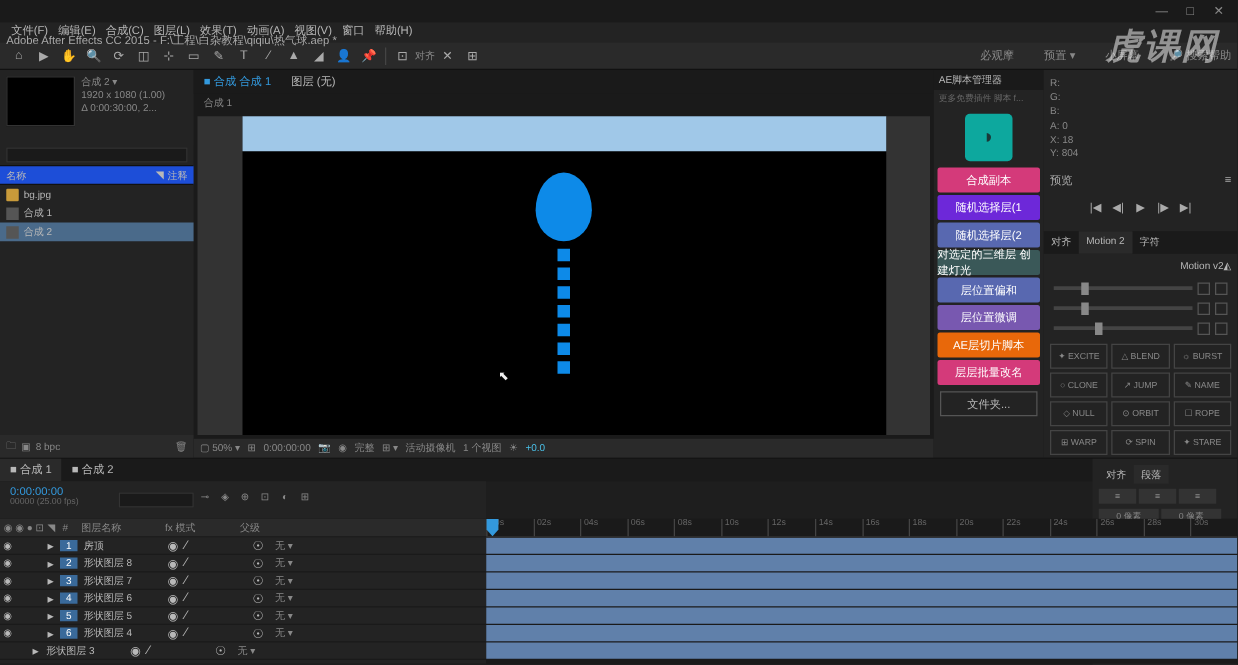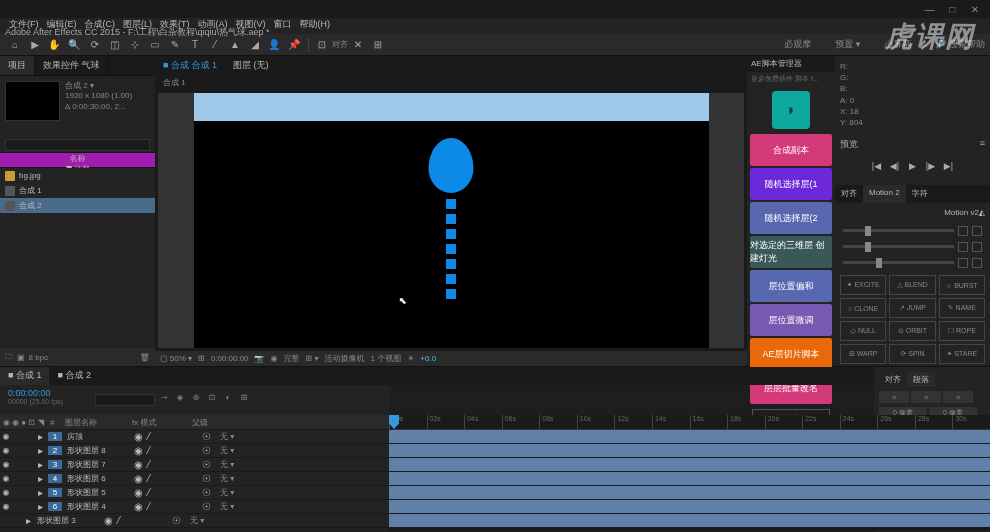--- a/index.html
+++ b/index.html
@@ -15,21 +15,21 @@
 .toolbar .r { margin-left:auto; display:flex; align-items:center; gap:24px; }
 .toolbar .r span { font-size:9px; color:#888; }
 .main { display:flex; height:310px; }
 .lcol { width:155px; background:#232323; display:flex; flex-direction:column; }
 .tabs { height:20px; display:flex; background:#1a1a1a; border-bottom:1px solid #111; }
 .tab { padding:3px 8px; font-size:9px; border-right:1px solid #111; }
 .tab.active { background:#2a2a2a; }
 .projhead { height:60px; padding:5px; display:flex; gap:5px; background:#232323; }
 .thumb { width:55px; height:40px; background:#000; border:1px solid #333; }
 .projinfo { font-size:8px; color:#888; line-height:1.3; }
-.projheader { height:16px; background:#a21caf; display:flex; font-size:8px; padding:0 5px; align-items:center; border-top:1px solid #111; border-bottom:1px solid #111;flex-direction:column; }
+.projheader { height:16px; background:#1d4ed8; display:flex; font-size:8px; padding:0 5px; align-items:center; border-top:1px solid #111; border-bottom:1px solid #111; }
 .projheader span:first-child { flex:1; }
 .projlist { flex:1; background:#232323; }
 .projitem { height:15px; display:flex; align-items:center; padding:0 5px; font-size:8px; }
 .projitem.sel { background:#4a6a8a; }
 .projitem .ficon { width:10px; height:10px; background:#c89a3a; margin-right:4px; border-radius:1px; }
 .projitem .cicon { width:10px; height:10px; background:#555; margin-right:4px; }
 .projfoot { height:18px; background:#2a2a2a; display:flex; align-items:center; gap:4px; padding:0 5px; }
 .projfoot span { font-size:8px; color:#888; }
 .ccol { flex:1; background:#1a1a1a; display:flex; flex-direction:column; }
 .ctabs { height:20px; background:#1a1a1a; display:flex; }
@@ -40,21 +40,21 @@
 .skybar { position:absolute; top:0; left:0; right:0; height:28px; background:#a0c8e8; }
 .balloon { position:absolute; left:50%; top:45px; transform:translateX(-50%); width:45px; height:55px; background:#0d8ae8; border-radius:50% 50% 50% 50%/55% 55% 45% 45%; }
 .dot { position:absolute; left:50%; transform:translateX(-50%); width:10px; height:10px; background:#0d8ae8; }
 .cursor { position:absolute; left:205px; top:202px; font-size:10px; color:#eee; }
 .vfoot { height:20px; background:#2a2a2a; display:flex; align-items:center; gap:6px; padding:0 5px; font-size:8px; color:#888; }
 .vfoot span { white-space:nowrap; }
 .vfoot .plus { color:#4ac0e8; }
 .rcol { width:88px; background:#232323; }
 .rcol2 { width:155px; background:#232323; }
 .aelogo { width:38px; height:38px; background:#0da89e; border-radius:4px; margin:5px auto; display:flex; align-items:center; justify-content:center; color:#1a3838; font-size:16px; }
-.aerow { height:32px; margin:2px 3px; display:flex; align-items:center; justify-content:center; font-size:9px; color:#fff; border-radius:2px; }
+.aerow { height:20px; margin:2px 3px; display:flex; align-items:center; justify-content:center; font-size:9px; color:#fff; border-radius:2px; }
 .filebtn { height:20px; margin:5px; border:1px solid #555; display:flex; align-items:center; justify-content:center; font-size:9px; }
 .infobox { padding:5px; font-size:8px; color:#888; line-height:1.4; }
 .preview { padding:5px; }
 .prevhead { font-size:9px; color:#aaa; margin-bottom:5px; display:flex; justify-content:space-between;}
 .playctrls { display:flex; gap:4px; justify-content:center; padding:5px 0; }
 .playctrls span { width:14px; height:14px; color:#aaa; text-align:center; font-size:9px; }
 .motiontab { display:flex; height:18px; background:#1a1a1a; font-size:8px; }
 .motiontab span { padding:3px 6px; }
 .motionbody { padding:5px; }
 .mrow { display:flex; gap:3px; margin-bottom:3px; }
@@ -145,24 +145,20 @@
   <div class="r" id="tbr">
       <span>必观摩</span>
       <span>预置 ▾</span>
       <span>小屏幕</span>
       <span>🔎 搜索帮助</span>
     </div>
 </div>
 
 <div class="main">
   <div class="lcol">
-    <div class="tabs">
-      <div class="tab active">项目</div>
-      <div class="tab">效果控件 气球</div>
-    </div>
     <div class="projhead">
       <div class="thumb"></div>
       <div class="projinfo">
         <div>合成 2 ▾</div>
         <div>1920 x 1080 (1.00)</div>
         <div>Δ 0:00:30:00, 2...</div>
       </div>
     </div>
     <div style="height:16px;padding:2px 5px"><input type="text" style="width: 100%; background: rgb(26, 26, 26); border: 1px solid rgb(51, 51, 51); height: 12px; color: rgb(136, 136, 136); font-size: 8px;"></div>
     <div class="projheader">

